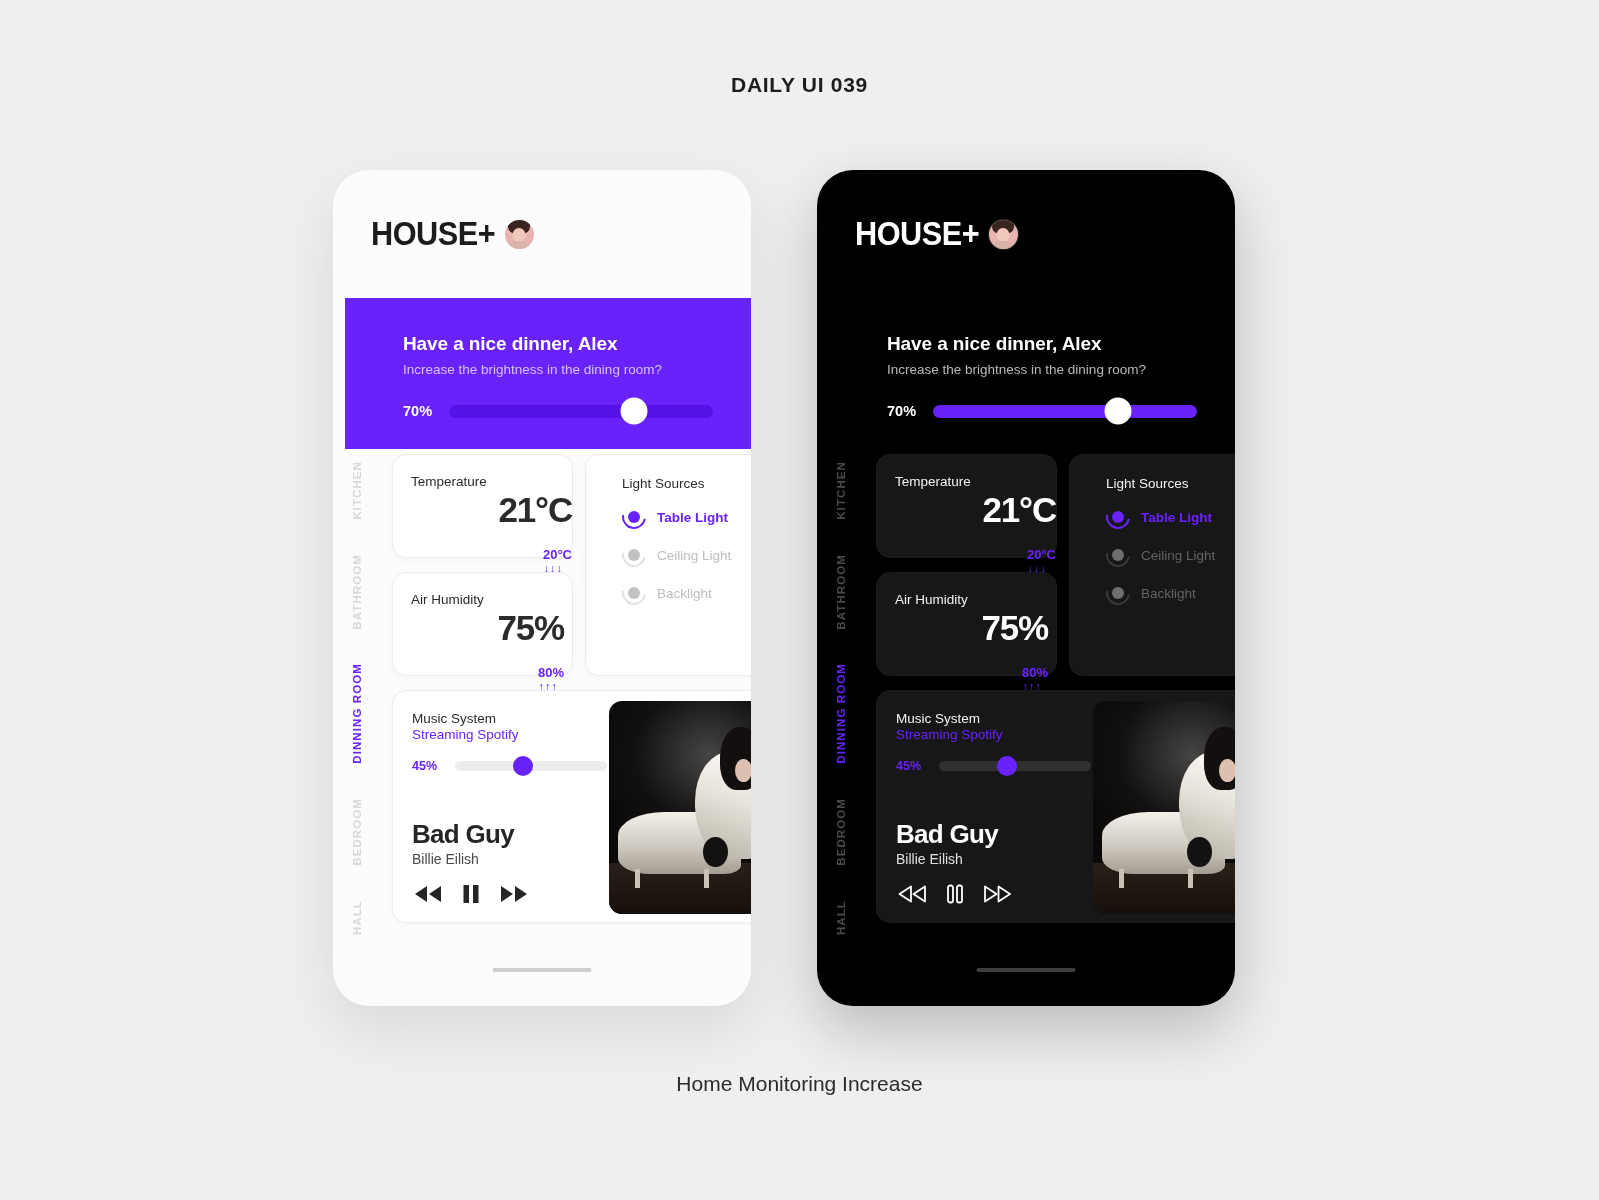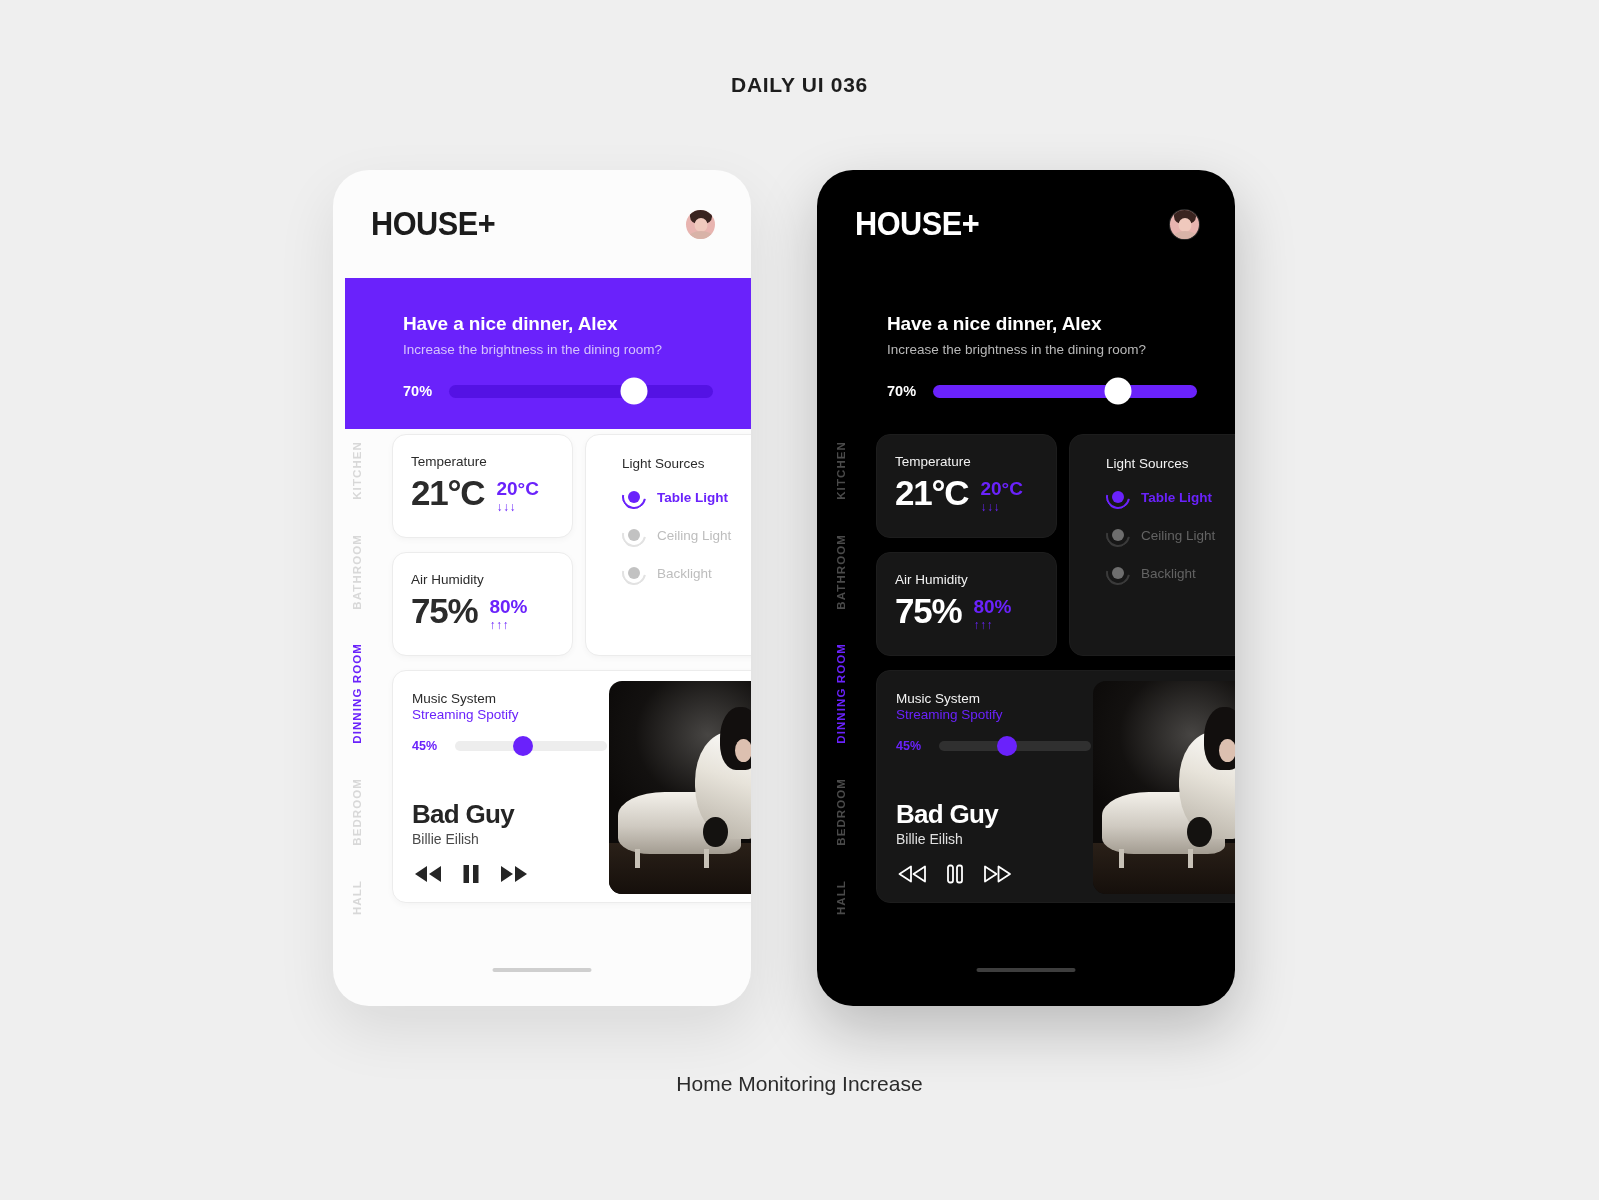--- a/index.html
+++ b/index.html
@@ -60,24 +60,23 @@
   }
   .phone-dark {
     left: 817px;
     background: #000000;
     box-shadow: 0 24px 60px rgba(0,0,0,0.22);
   }
 
   
   .ph-header {
     position: relative;
-    height: 108px;
+    height: 128px;
     display: flex;
     align-items: center;
-    justify-content: space-between;
     padding: 0 36px 0 38px;
   }
   .brand {
     font-size: 33px;
     font-weight: bold;
     letter-spacing: -0.5px;
     font-family: "Liberation Sans", sans-serif;
     font-stretch: condensed;
     transform: scaleX(0.93);
     transform-origin: left center;
@@ -241,35 +240,36 @@
 
   .card-label {
     font-size: 13.5px;
     margin-bottom: 3px;
   }
   .phone-light .card-label { color: #2b2b2b; }
   .phone-dark  .card-label { color: #f2f2f2; }
 
   .metric-row {
     display: flex;
-    align-items: center;
+    align-items: flex-end;
     gap: 12px;
+    flex-direction: column;
   }
   .metric-main {
     font-size: 35px;
     font-weight: bold;
     letter-spacing: -1.2px;
     line-height: 1.05;
   }
   .phone-light .metric-main { color: #2b2b2b; }
   .phone-dark  .metric-main { color: #ffffff; }
 
   .metric-side { padding-top: 7px; }
   .metric-sec {
-    font-size: 19px;
+    font-size: 13px;
     font-weight: bold;
     color: #6a22fb;
     line-height: 1.1;
   }
   .metric-arrows {
     font-size: 12px;
     color: #6a22fb;
     letter-spacing: 0.5px;
     line-height: 1.2;
   }
@@ -457,21 +457,21 @@
     border-radius: 3px;
   }
   .phone-light .home-ind { background: #cfcfcf; }
   .phone-dark  .home-ind { background: #3e3e3e; }
 </style>
 </head>
 <body>
 
 <div class="page">
 
-  <div class="page-title">DAILY UI 036</div>
+  <div class="page-title">DAILY UI 039</div>
 
   <div class="phone phone-light">
 
     <div class="ph-header">
       <div class="brand">HOUSE+</div>
       <div class="avatar">
         <div class="av-hair"></div>
         <div class="av-face"></div>
         <div class="av-body"></div>
       </div>

